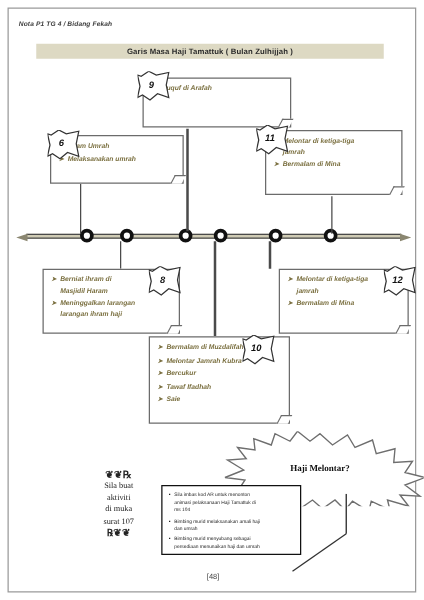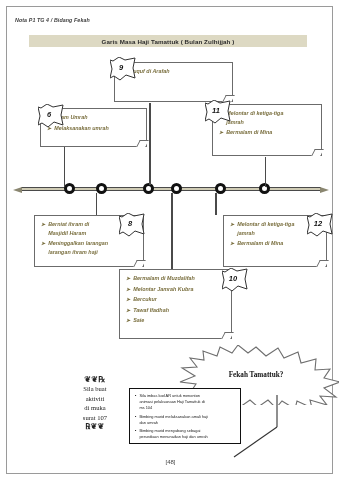--- a/index.html
+++ b/index.html
@@ -338,36 +338,36 @@
         </span>
     </div>
     <div class="nline">
       <span class="bullet">➤</span>
       <span class="txt">
           <span class="w">Saie</span>
         </span>
     </div>
     <div class="fold"></div>
   </div>
-  <div class="badge-wrap" style="left:215px; top:261px;">
+  <div class="badge-wrap" style="left:187px; top:261px;">
     <svg width="26" height="24" viewBox="0 0 26 24">
       <polygon points="3,4 9,0 15,3 25,1 23,11 25,21 16,18 10,23 4,19 0,21 2,12 0,3" fill="#ffffff" stroke="#333" stroke-width="1"></polygon>
     </svg>
     <div class="badge-num">10</div>
   </div>
 
   <div class="burst">
     <svg width="172" height="60" viewBox="0 0 172 60">
       <polygon fill="#ffffff" stroke="#6e6e6e" stroke-width="1.1" points="86,2 96,11 108,3 114,13 128,7 131,18 146,14 145,25 160,24 154,33 170,37
                 154,43 166,52 150,51 157,60 140,55 142,63 127,56 125,64 112,56 106,63 98,55
                 88,62 80,55 70,62 63,54 52,59 48,51 34,55 35,46 20,48 26,39 10,37 25,31
                 12,23 27,22 20,13 34,15 33,6 47,11 50,2 62,8 68,0 78,8"></polygon>
     </svg>
     <div class="burst-text">
-      <span>Fekah Tamattuk?</span>
+      <span>Haji Melontar?</span>
     </div>
   </div>
 
   <svg class="diag" style="left:225px; top:388px; width:60px; height:64px;">
     <line x1="45" y1="0" x2="45" y2="32" stroke="#333" stroke-width="1.1"></line>
     <line x1="45" y1="32" x2="2" y2="62" stroke="#333" stroke-width="1.1"></line>
   </svg>
 
   <div class="sidenote">
     <div class="orn">❦❦℞</div>

